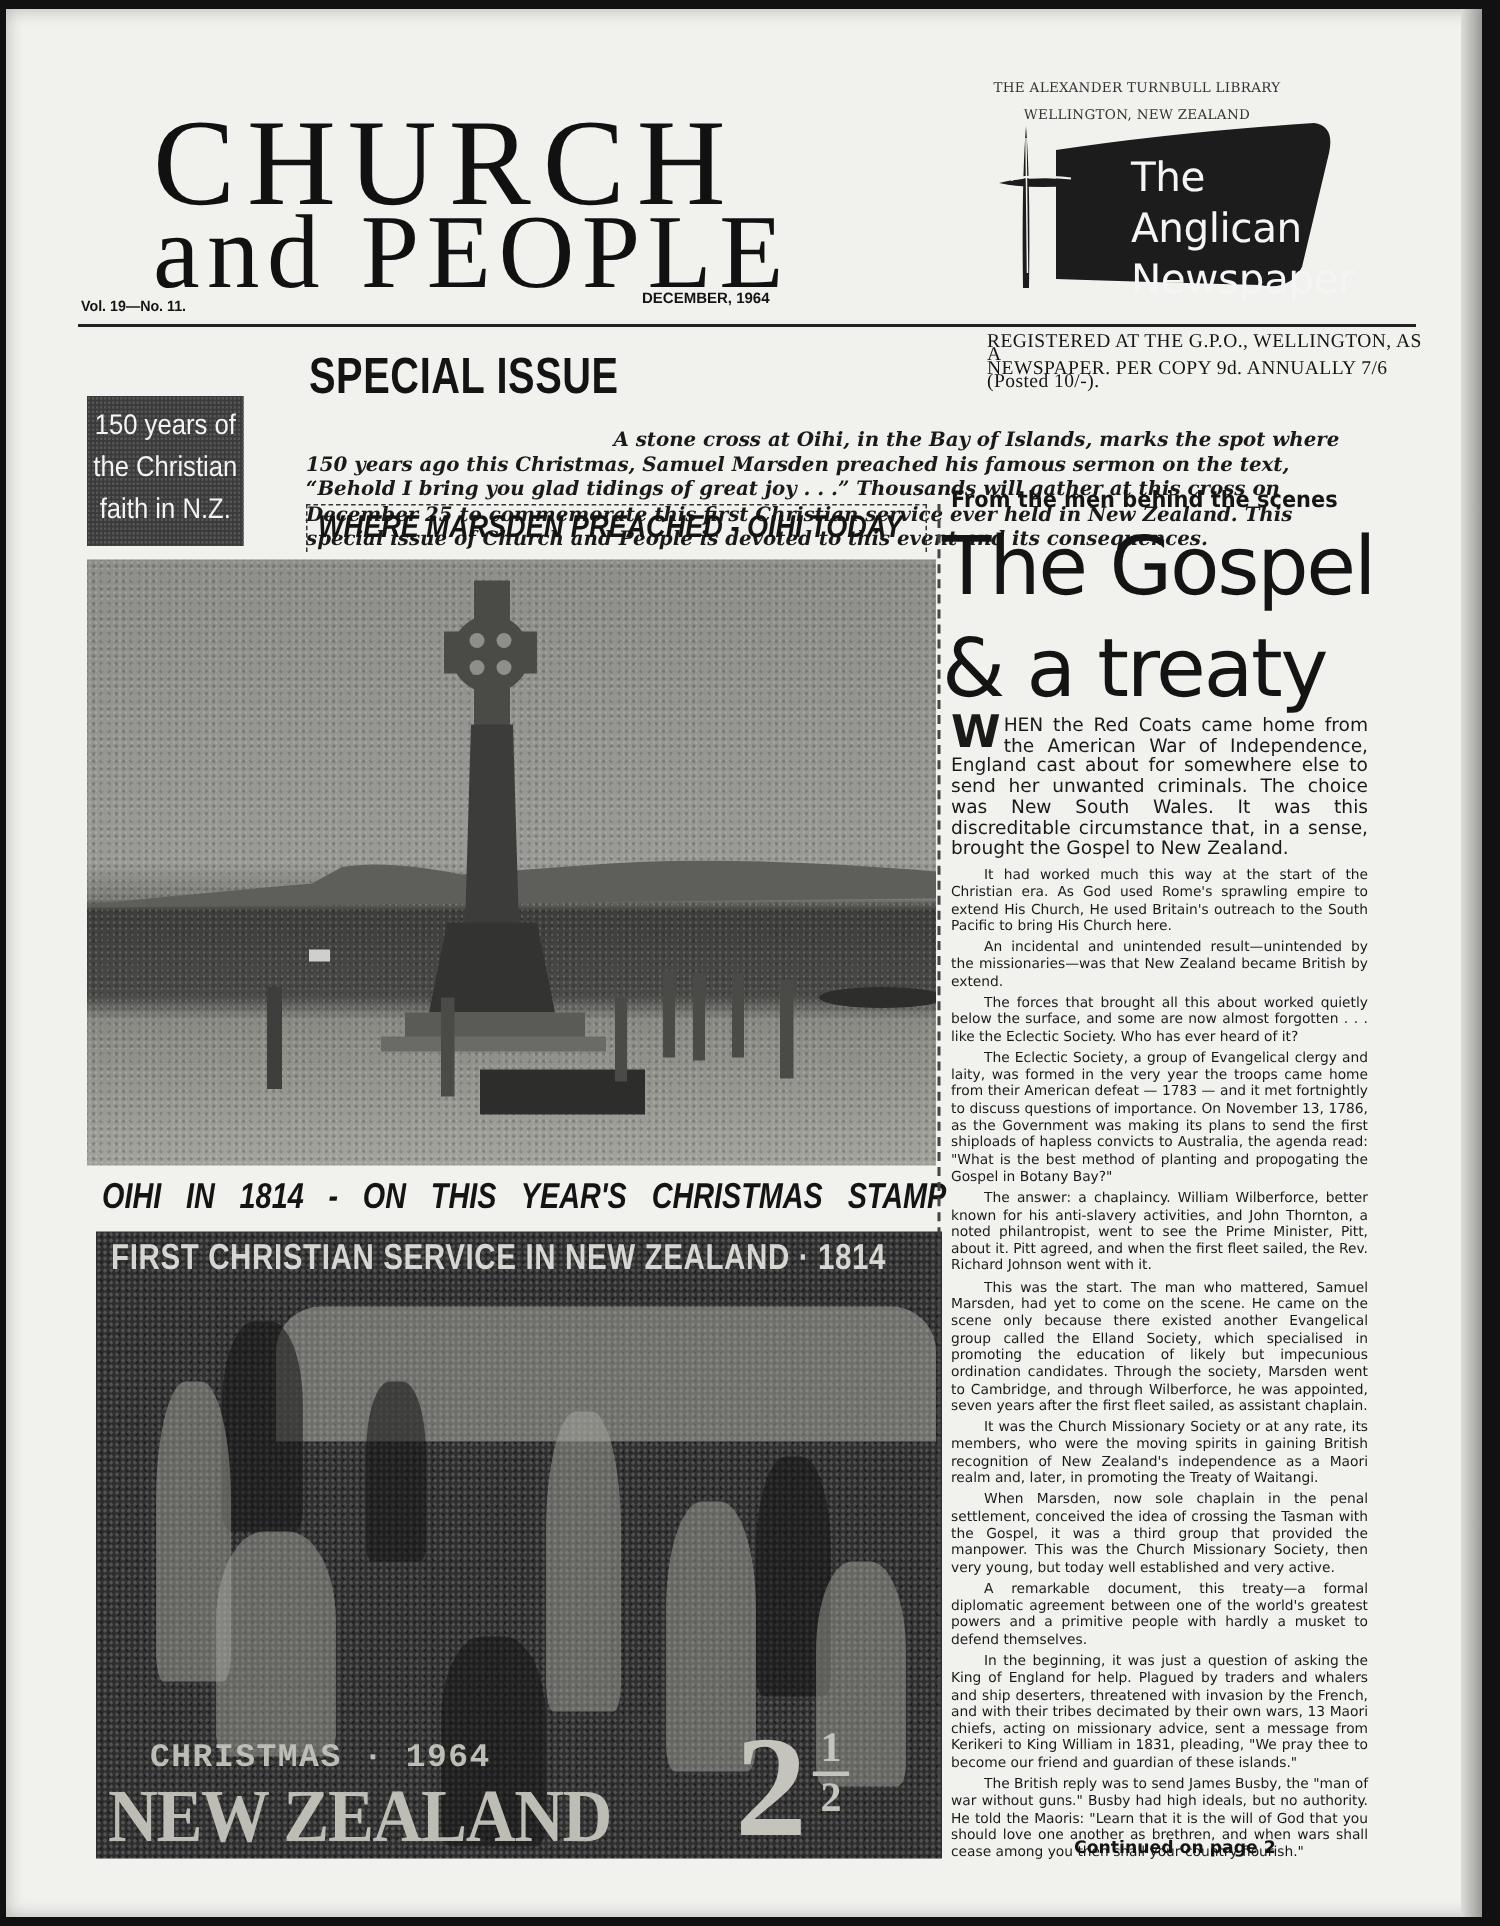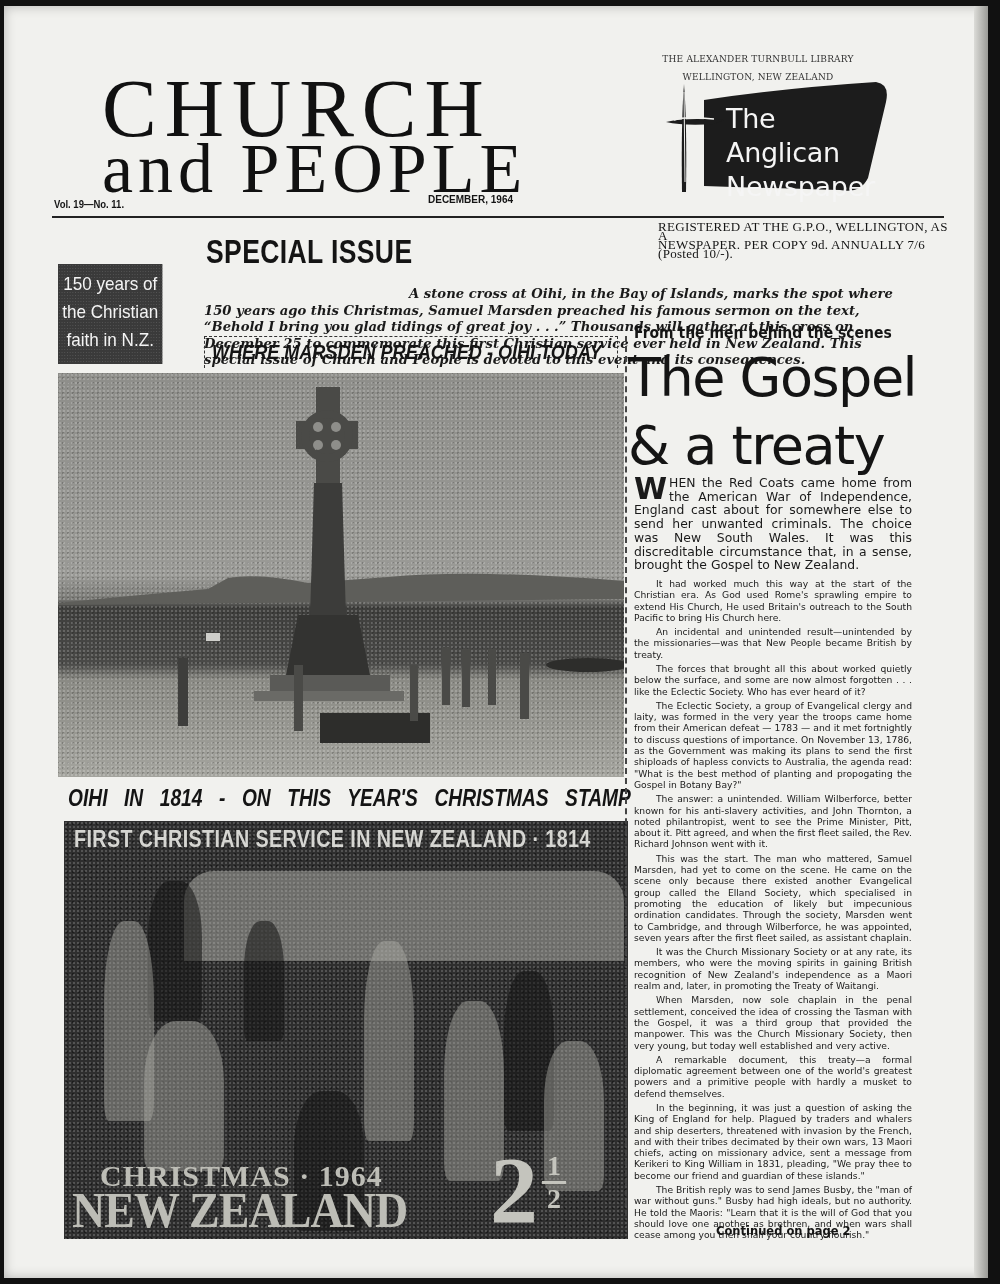--- a/index.html
+++ b/index.html
@@ -32,21 +32,21 @@
   .title-people { left: 98px; top: 128px; font-size: 70px; letter-spacing: 5px; }
   .anglican-badge {
     position: absolute; left: 660px; top: 76px; width: 226px; height: 114px;
   }
   .anglican-badge svg { position: absolute; left: 0; top: 0; }
   .anglican-text {
     position: absolute; left: 62px; top: 20px; width: 170px;
     color: #f5f5f5; font-family: "DejaVu Sans", sans-serif; font-size: 27px; line-height: 34px;
     letter-spacing: -0.3px;
   }
-  .anglican-text span { display: block; }
+  .anglican-text span { display: block; margin-left: 28px; }
   .vol {
     position: absolute; left: 50px; top: 193px; font-size: 10px; font-weight: bold;
     font-family: "Liberation Sans", sans-serif; transform: scaleX(0.95); transform-origin: left;
   }
   .date {
     position: absolute; left: 424px; top: 188px; font-size: 10px; font-weight: bold;
     font-family: "Liberation Sans", sans-serif;
   }
   .registered {
     position: absolute; left: 654px; top: 184px; width: 290px;
@@ -117,22 +117,22 @@
     position: absolute; left: 120px; top: 50px; width: 440px; height: 90px;
     background: rgba(190,190,185,0.45); border-radius: 30px 30px 0 0;
   }
   .stamp-top {
     position: absolute; left: 10px; top: 4px; width: 548px;
     font-family: "Liberation Sans", sans-serif; font-weight: bold; color: #d6d6d2;
     font-size: 24px; letter-spacing: 0.5px; transform: scaleX(0.82); transform-origin: left top; white-space: nowrap;
   }
   .stamp-xmas {
     position: absolute; left: 36px; top: 338px;
-    font-family: Liberation Serif, serif; font-weight: bold; color: #bdbdb6;
-    font-size: 30px; letter-spacing: 1px; white-space: nowrap;
+    font-family: Liberation Mono, monospace; font-weight: bold; color: #bdbdb6;
+    font-size: 22px; letter-spacing: 1px; white-space: nowrap;
   }
   .stamp-nz {
     position: absolute; left: 8px; top: 360px;
     font-family: "Liberation Serif", serif; font-weight: bold; color: #bdbdb6;
     font-size: 50px; letter-spacing: -1px; white-space: nowrap; transform: scaleX(0.92); transform-origin: left top;
   }
   .stamp-value {
     position: absolute; left: 426px; top: 322px;
     font-family: "Liberation Serif", serif; font-weight: bold; color: #c4c4bd; font-size: 96px; line-height: 1;
   }
@@ -274,24 +274,24 @@
 
   <div class="vrule"></div>
   <div class="kicker">From the men behind the scenes</div>
   <div class="headline">
     <span>The Gospel</span>
     <span>&amp; a treaty</span>
   </div>
   <div class="article">
     <p class="lead"><span class="dropcap">W</span><span>HEN the Red Coats came home from the American War of Independence, England cast about for somewhere else to send her unwanted criminals. The choice was New South Wales. It was this discreditable circumstance that, in a sense, brought the Gospel to New Zealand.</span></p>
     <p>It had worked much this way at the start of the Christian era. As God used Rome's sprawling empire to extend His Church, He used Britain's outreach to the South Pacific to bring His Church here.</p>
-    <p>An incidental and unintended result—unintended by the missionaries—was that New People became British by treaty.</p>
+    <p>An incidental and unintended result—unintended by the missionaries—was that New Zealand became British by extend.</p>
     <p>The forces that brought all this about worked quietly below the surface, and some are now almost forgotten . . . like the Eclectic Society. Who has ever heard of it?</p>
     <p>The Eclectic Society, a group of Evangelical clergy and laity, was formed in the very year the troops came home from their American defeat — 1783 — and it met fortnightly to discuss questions of importance. On November 13, 1786, as the Government was making its plans to send the first shiploads of hapless convicts to Australia, the agenda read: "What is the best method of planting and propogating the Gospel in Botany Bay?"</p>
-    <p>The answer: a unintended. William Wilberforce, better known for his anti-slavery activities, and John Thornton, a noted philantropist, went to see the Prime Minister, Pitt, about it. Pitt agreed, and when the first fleet sailed, the Rev. Richard Johnson went with it.</p>
+    <p>The answer: a chaplaincy. William Wilberforce, better known for his anti-slavery activities, and John Thornton, a noted philantropist, went to see the Prime Minister, Pitt, about it. Pitt agreed, and when the first fleet sailed, the Rev. Richard Johnson went with it.</p>
     <p>This was the start. The man who mattered, Samuel Marsden, had yet to come on the scene. He came on the scene only because there existed another Evangelical group called the Elland Society, which specialised in promoting the education of likely but impecunious ordination candidates. Through the society, Marsden went to Cambridge, and through Wilberforce, he was appointed, seven years after the first fleet sailed, as assistant chaplain.</p>
     <p>It was the Church Missionary Society or at any rate, its members, who were the moving spirits in gaining British recognition of New Zealand's independence as a Maori realm and, later, in promoting the Treaty of Waitangi.</p>
     <p>When Marsden, now sole chaplain in the penal settlement, conceived the idea of crossing the Tasman with the Gospel, it was a third group that provided the manpower. This was the Church Missionary Society, then very young, but today well established and very active.</p>
     <p>A remarkable document, this treaty—a formal diplomatic agreement between one of the world's greatest powers and a primitive people with hardly a musket to defend themselves.</p>
     <p>In the beginning, it was just a question of asking the King of England for help. Plagued by traders and whalers and ship deserters, threatened with invasion by the French, and with their tribes decimated by their own wars, 13 Maori chiefs, acting on missionary advice, sent a message from Kerikeri to King William in 1831, pleading, "We pray thee to become our friend and guardian of these islands."</p>
     <p>The British reply was to send James Busby, the "man of war without guns." Busby had high ideals, but no authority. He told the Maoris: "Learn that it is the will of God that you should love one another as brethren, and when wars shall cease among you then shall your country flourish."</p>
   </div>
   <div class="continued">Continued on page 2</div>
 </div>
 

